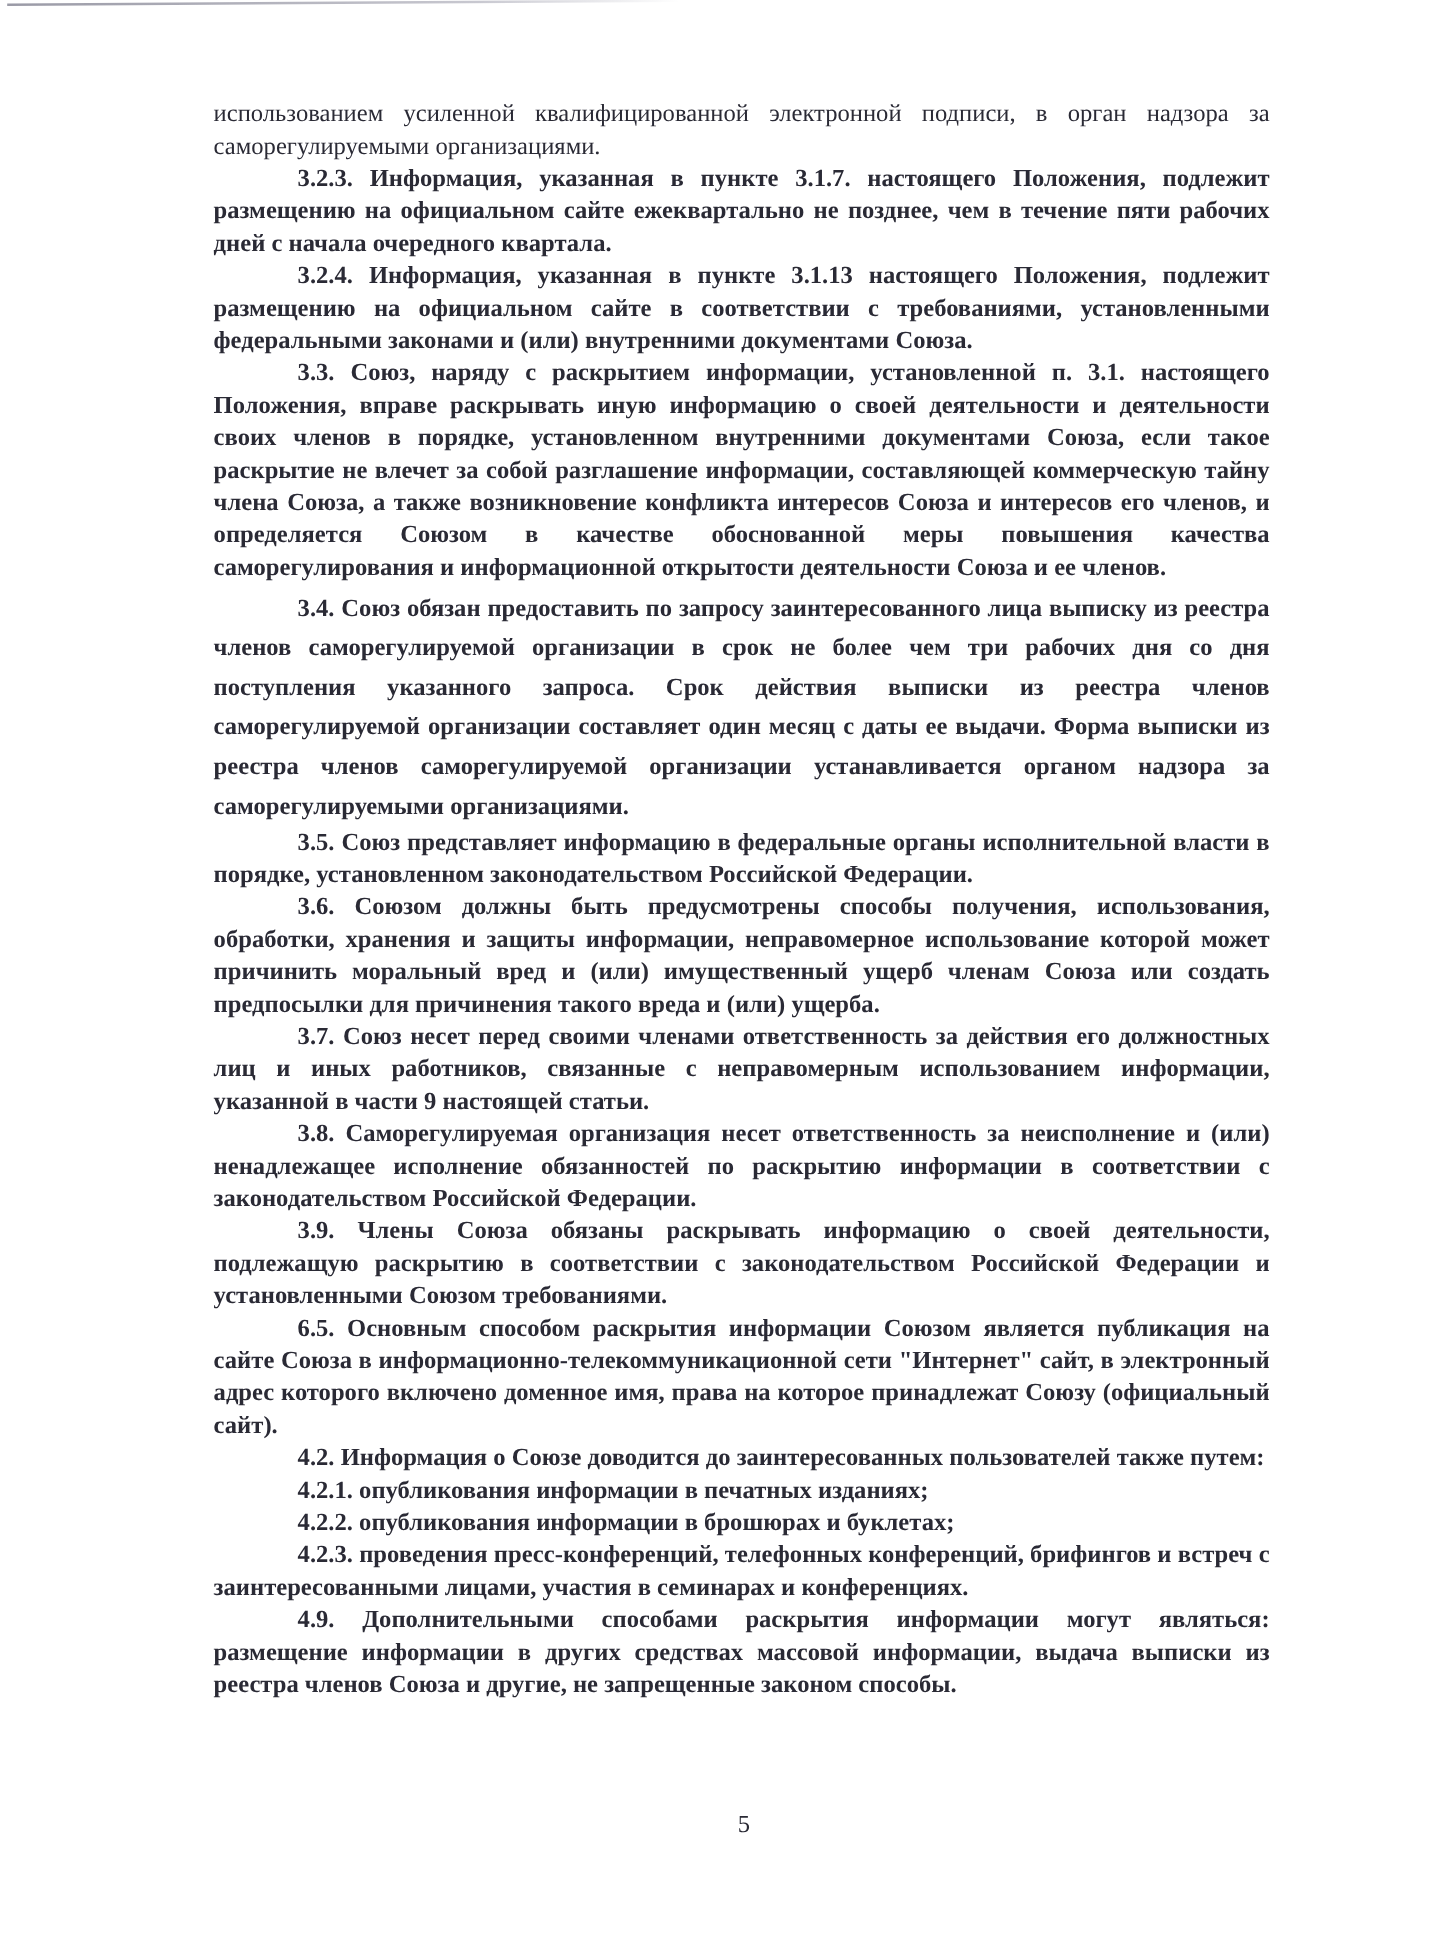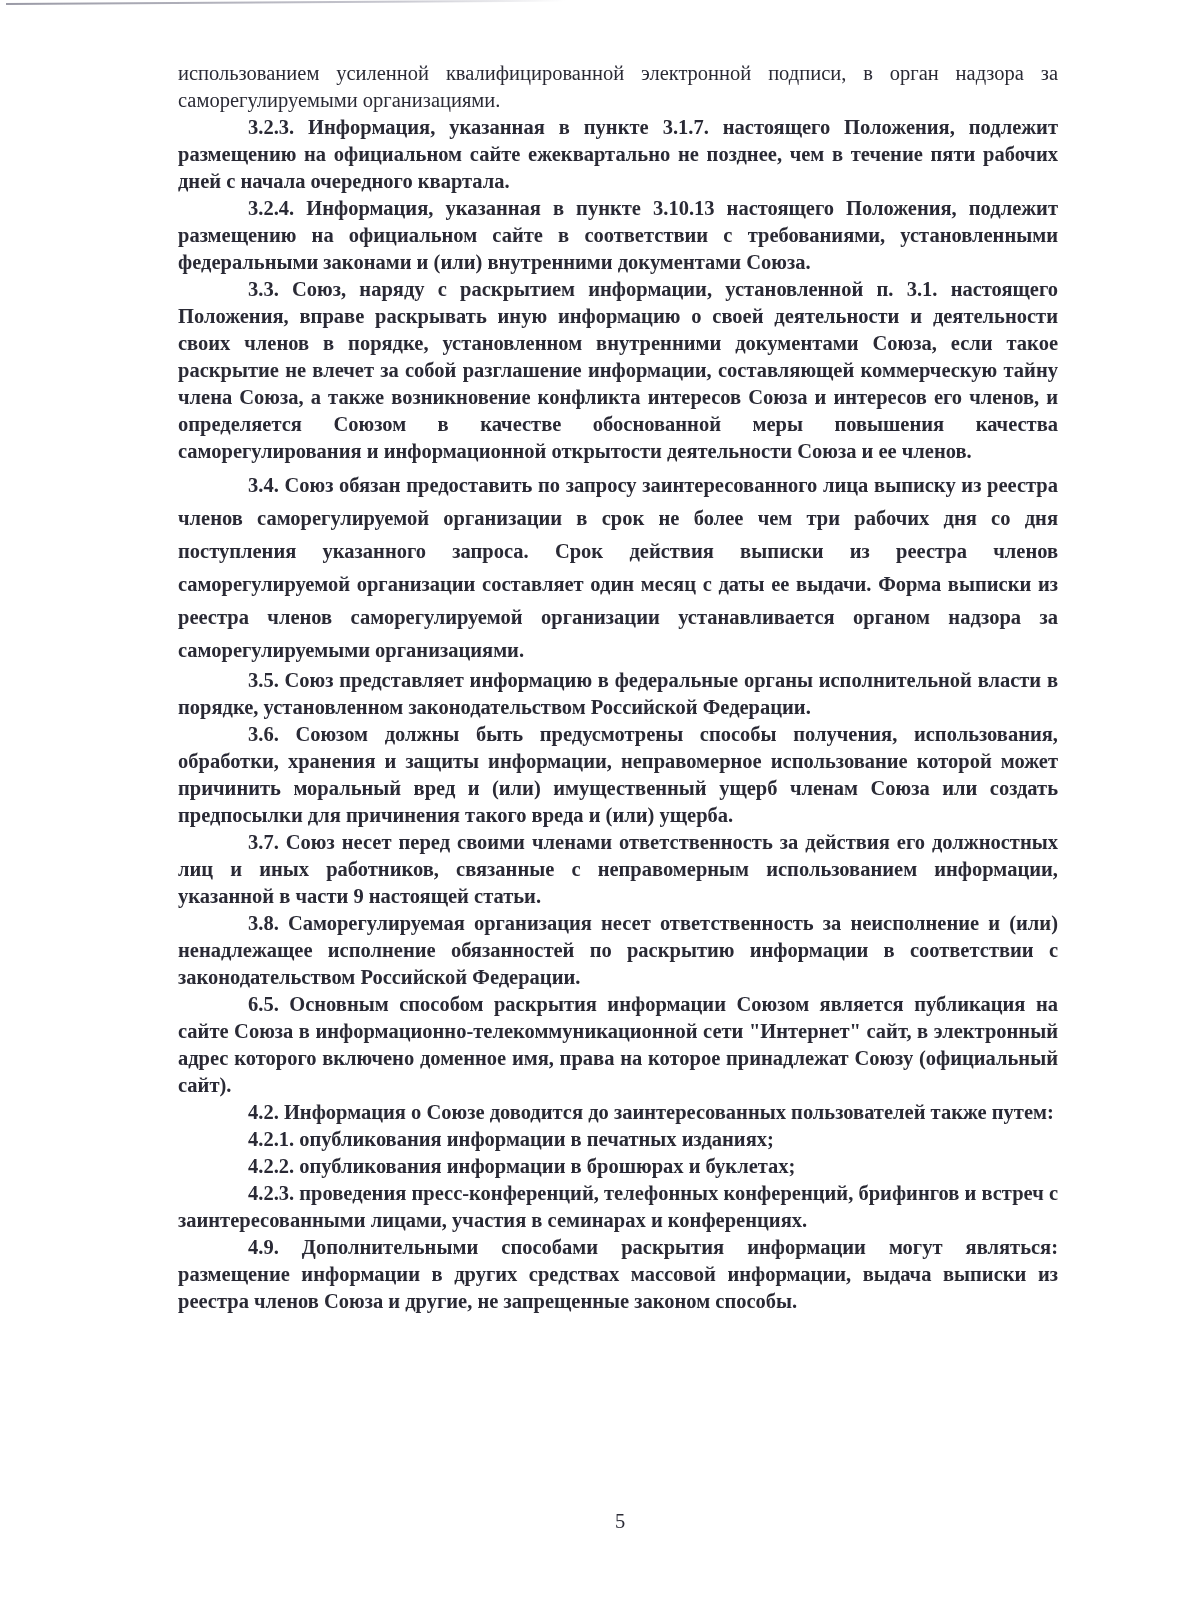--- a/index.html
+++ b/index.html
@@ -21,21 +21,21 @@
       top: 3px;
       width: 560px;
       height: 2px;
       background: linear-gradient(to right, #9a9aa6, #c8c8d0 70%, rgba(255,255,255,0));
       transform: rotate(-0.35deg);
       transform-origin: left center;
     }
     .page {
       position: absolute;
       left: 178px;
-      top: 60px;
+      top: 82px;
       width: 880px;
     }
     .p {
       font-size: 20.5px;
       line-height: 27px;
       text-align: justify;
       margin: 0;
     }
     .p.indent {
       text-indent: 70px;
@@ -65,28 +65,29 @@
     .gap-small { height: 4px; }
   </style>
 </head>
 <body>
 
 <div class="scan-edge"></div>
 
 <div class="page">
   <p class="p">использованием усиленной квалифицированной электронной подписи, в орган надзора за саморегулируемыми организациями.</p>
   <p class="p indent">3.2.3. Информация, указанная в пункте 3.1.7. настоящего Положения, подлежит размещению на официальном сайте ежеквартально не позднее, чем в течение пяти рабочих дней с начала очередного квартала.</p>
-  <p class="p indent">3.2.4. Информация, указанная в пункте 3.10.13 настоящего Положения, подлежит размещению на официальном сайте в соответствии с требованиями, установленными федеральными законами и (или) внутренними документами Союза.</p>
+  <p class="p indent">3.2.4. Информация, указанная в пункте 3.1.13 настоящего Положения, подлежит размещению на официальном сайте в соответствии с требованиями, установленными федеральными законами и (или) внутренними документами Союза.</p>
   <p class="p indent">3.3. Союз, наряду с раскрытием информации, установленной п. 3.1. настоящего Положения, вправе раскрывать иную информацию о своей деятельности и деятельности своих членов в порядке, установленном внутренними документами Союза, если такое раскрытие не влечет за собой разглашение информации, составляющей коммерческую тайну члена Союза, а также возникновение конфликта интересов Союза и интересов его членов, и определяется Союзом в качестве обоснованной меры повышения качества саморегулирования и информационной открытости деятельности Союза и ее членов.</p>
   <div class="gap-small"></div>
   <p class="p indent wide">3.4. Союз обязан предоставить по запросу заинтересованного лица выписку из реестра членов саморегулируемой организации в срок не более чем три рабочих дня со дня поступления указанного запроса. Срок действия выписки из реестра членов саморегулируемой организации составляет один месяц с даты ее выдачи. Форма выписки из реестра членов саморегулируемой организации устанавливается органом надзора за саморегулируемыми организациями.</p>
   <p class="p indent">3.5. Союз представляет информацию в федеральные органы исполнительной власти в порядке, установленном законодательством Российской Федерации.</p>
   <p class="p indent">3.6. Союзом должны быть предусмотрены способы получения, использования, обработки, хранения и защиты информации, неправомерное использование которой может причинить моральный вред и (или) имущественный ущерб членам Союза или создать предпосылки для причинения такого вреда и (или) ущерба.</p>
   <p class="p indent">3.7. Союз несет перед своими членами ответственность за действия его должностных лиц и иных работников, связанные с неправомерным использованием информации, указанной в части 9 настоящей статьи.</p>
   <p class="p indent">3.8. Саморегулируемая организация несет ответственность за неисполнение и (или) ненадлежащее исполнение обязанностей по раскрытию информации в соответствии с законодательством Российской Федерации.</p>
+  <p class="p indent">3.9. Члены Союза обязаны раскрывать информацию о своей деятельности, подлежащую раскрытию в соответствии с законодательством Российской Федерации и установленными Союзом требованиями.</p>
 
 
   <p class="p indent">6.5. Основным способом раскрытия информации Союзом является публикация на сайте Союза в информационно-телекоммуникационной сети "Интернет" сайт, в электронный адрес которого включено доменное имя, права на которое принадлежат Союзу (официальный сайт).</p>
   <p class="p indent">4.2. Информация о Союзе доводится до заинтересованных пользователей также путем:</p>
   <p class="p indent">4.2.1. опубликования информации в печатных изданиях;</p>
   <p class="p indent">4.2.2. опубликования информации в брошюрах и буклетах;</p>
   <p class="p indent">4.2.3. проведения пресс-конференций, телефонных конференций, брифингов и встреч с заинтересованными лицами, участия в семинарах и конференциях.</p>
   <p class="p indent">4.9. Дополнительными способами раскрытия информации могут являться: размещение информации в других средствах массовой информации, выдача выписки из реестра членов Союза и другие, не запрещенные законом способы.</p>
 </div>
 

